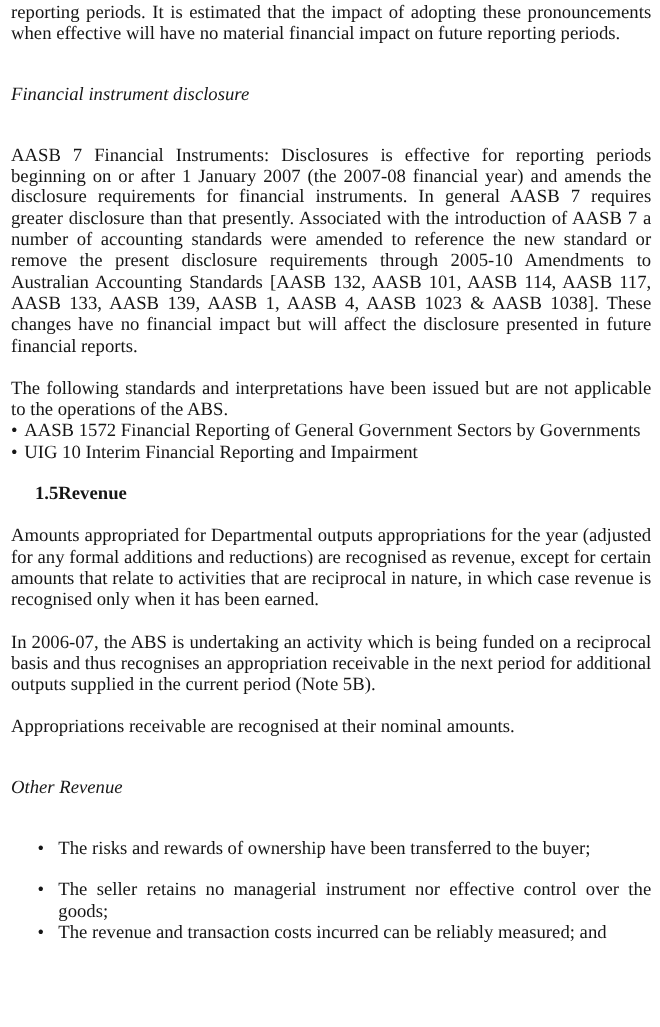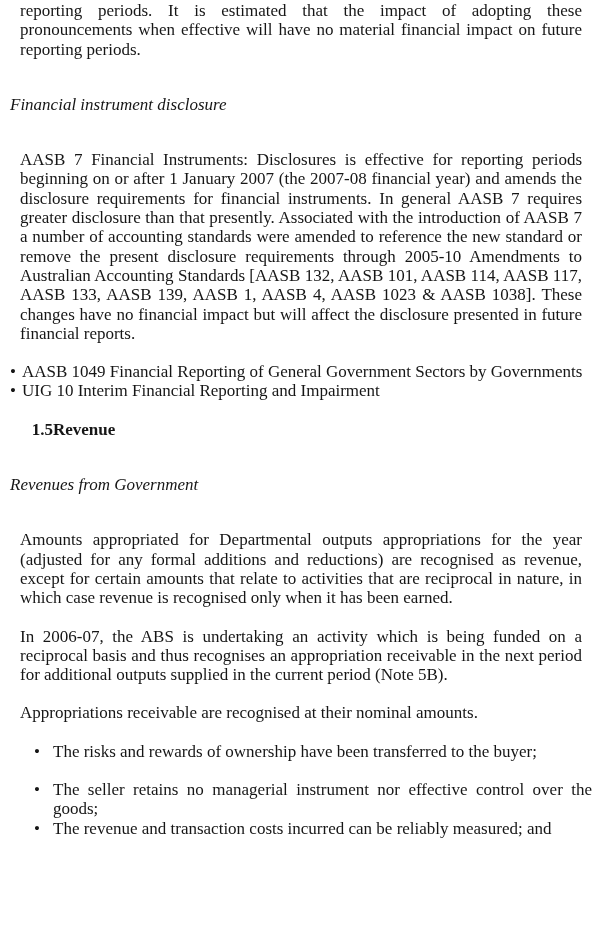--- a/index.html
+++ b/index.html
@@ -13,21 +13,21 @@
     height: 934px;
     background: #ffffff;
     color: #161616;
     font-family: "Liberation Serif", serif;
     font-size: 17px;
     line-height: 19.3px;
     padding: 1px 8px 0 10px;
     overflow: hidden;
   }
   .para {
-    margin: 19px 10px;
+    margin: 19px 0;
   }
   .para:first-child {
     margin-top: 0;
   }
   .justify {
     text-align: justify;
   }
   .h-italic {
     font-style: italic;
     margin: 36px 0;
@@ -79,40 +79,41 @@
 <div class="page">
 
   <p class="para justify">reporting periods.  It is estimated that the impact of adopting these pronouncements when effective will have no material financial impact on future reporting periods.</p>
 
   <p class="h-italic">Financial instrument disclosure</p>
 
   <p class="para justify">AASB 7 Financial Instruments: Disclosures is effective for reporting periods beginning on or after 1 January 2007 (the 2007-08 financial year) and amends the disclosure requirements for financial instruments.  In general AASB 7 requires greater disclosure than that presently.  Associated with the introduction of AASB 7 a number of accounting standards were amended to reference the new standard or remove the present disclosure requirements through 2005-10 Amendments to Australian Accounting Standards [AASB 132, AASB 101, AASB 114, AASB 117, AASB 133, AASB 139, AASB 1, AASB 4, AASB 1023 &amp; AASB 1038].  These changes have no financial impact but will affect the disclosure presented in future financial reports.</p>
 
 
   <div class="group">
+    <p class="para justify tight">The following standards and interpretations have been issued but are not applicable to the operations of the ABS.</p>
     <p class="inline-bullet-row">
-      <span class="bullet-glyph">•</span><span>AASB 1049 Financial Reporting of General Government Sectors by Governments</span>
+      <span class="bullet-glyph">•</span><span>AASB 1572 Financial Reporting of General Government Sectors by Governments</span>
     </p>
     <p class="inline-bullet-row">
       <span class="bullet-glyph">•</span><span>UIG 10 Interim Financial Reporting and Impairment</span>
     </p>
   </div>
 
   <p class="h-bold">
     <span class="num">1.5</span><span>Revenue</span>
   </p>
 
-  <p class="h-italic">Revenues from Government</p>
 
   <p class="para justify">Amounts appropriated for Departmental outputs appropriations for the year (adjusted for any formal additions and reductions) are recognised as revenue, except for certain amounts that relate to activities that are reciprocal in nature, in which case revenue is recognised only when it has been earned.</p>
 
   <p class="para justify">In 2006-07, the ABS is undertaking an activity which is being funded on a reciprocal basis and thus recognises an appropriation receivable in the next period for additional outputs supplied in the current period (Note 5B).</p>
 
   <p class="para">Appropriations receivable are recognised at their nominal amounts.</p>
 
+  <p class="h-italic">Other Revenue</p>
 
 
   <ul class="bullets">
     <li class="gap-below">
       <span class="dot">•</span><span>The risks and rewards of ownership have been transferred to the buyer;</span>
     </li>
     <li>
       <span class="dot">•</span><span>The seller retains no managerial instrument nor effective control over the goods;</span>
     </li>
     <li>

